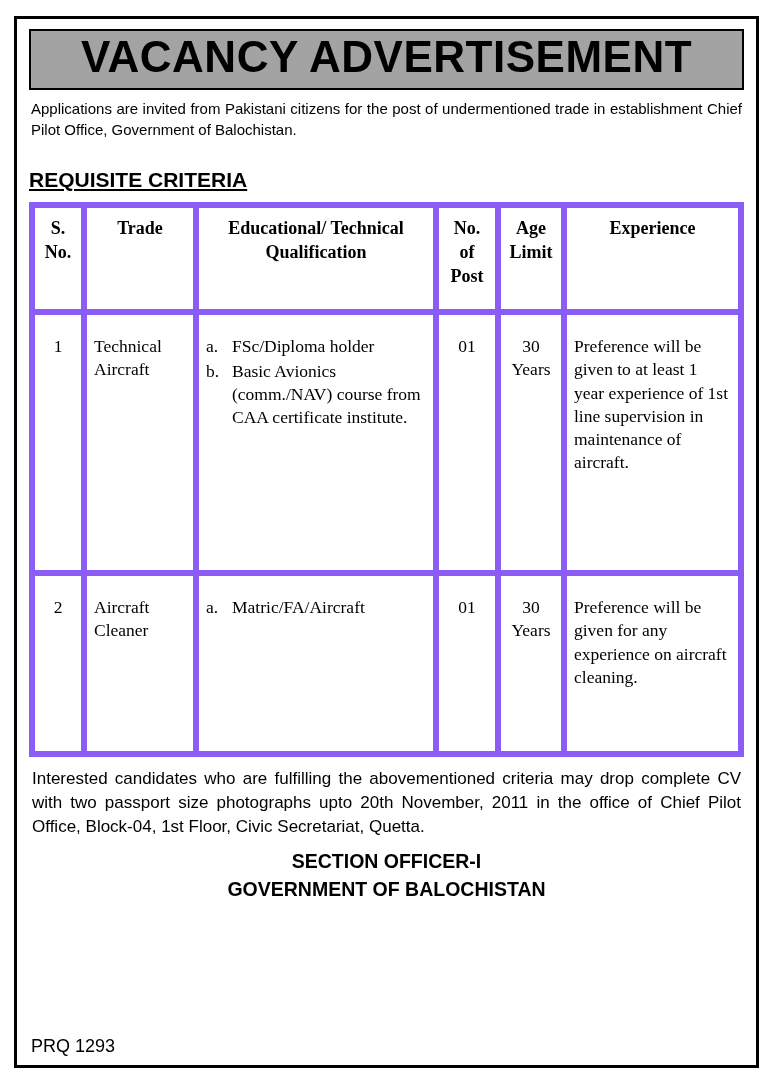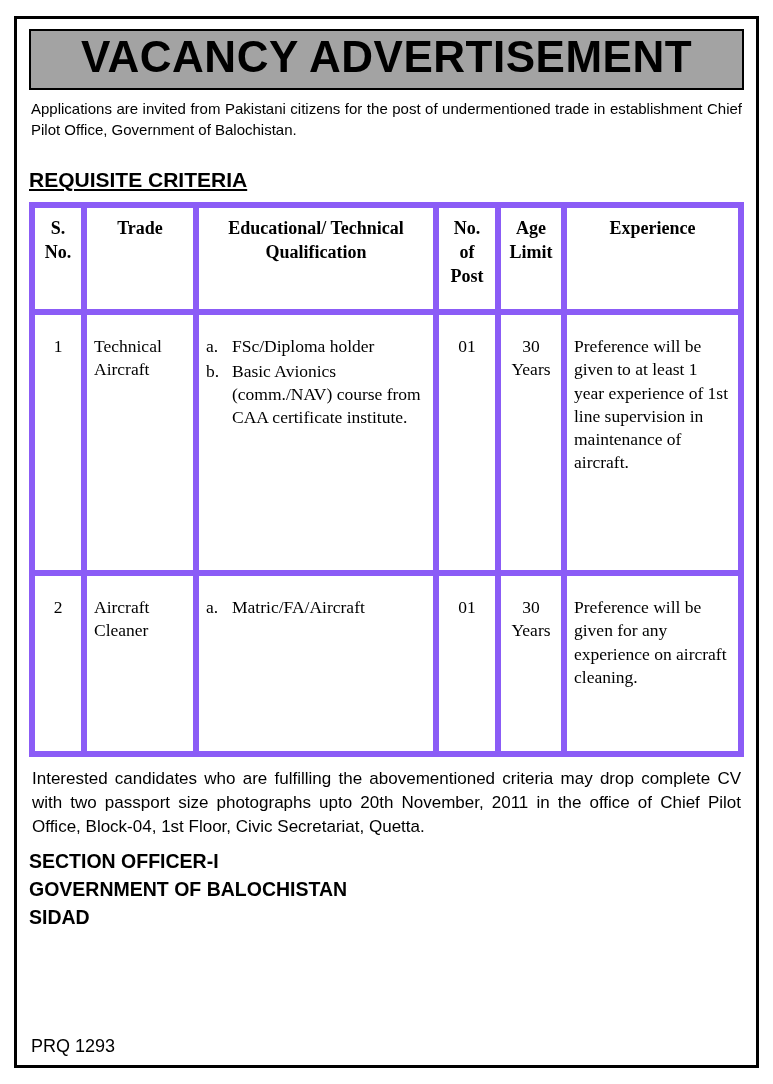--- a/index.html
+++ b/index.html
@@ -105,20 +105,21 @@
   .row-tall td { height: 215px; }
   .row-short td { height: 135px; }
   .footer-note {
     font-size: 17px;
     line-height: 1.4;
     text-align: justify;
     text-justify: inter-word;
     margin: 10px 3px 10px 3px;
   }
   .signoff {
+    text-align: center;
     font-weight: bold;
     font-size: 19.5px;
     line-height: 1.42;
     margin-bottom: 4px;
   }
   .bottom-row {
     margin-top: auto;
     display: flex;
     align-items: center;
   }
@@ -194,21 +195,20 @@
           <td class="cell-mid">Preference will be given for any experience on aircraft cleaning.</td>
         </tr>
       </tbody>
     </table>
 
     <div class="footer-note">Interested candidates who are fulfilling the abovementioned criteria may drop complete CV with two passport size photographs upto 20th November, 2011 in the office of Chief Pilot Office, Block-04, 1st Floor, Civic Secretariat, Quetta.</div>
 
     <div class="signoff">
       <div>SECTION OFFICER-I</div>
       <div>GOVERNMENT OF BALOCHISTAN</div>
-      <div>SIDAD</div>
     </div>
 
     <div class="bottom-row">
       <div class="prq">PRQ 1293</div>
     </div>
 
   </div>
 </div>
 
 </body></html>

